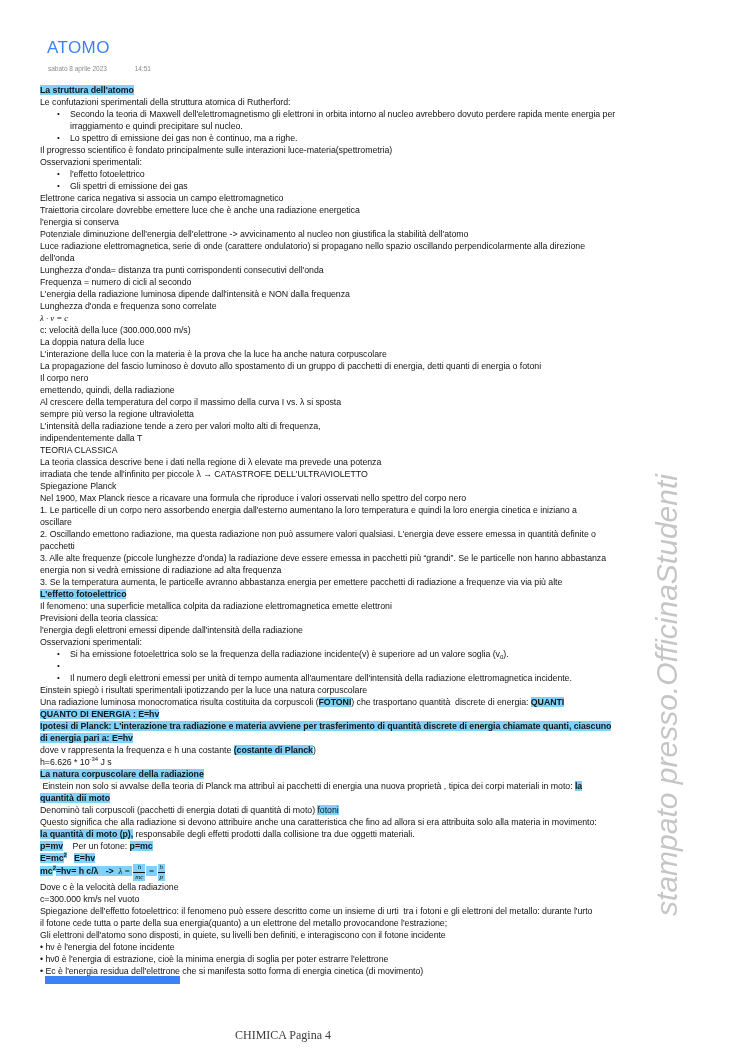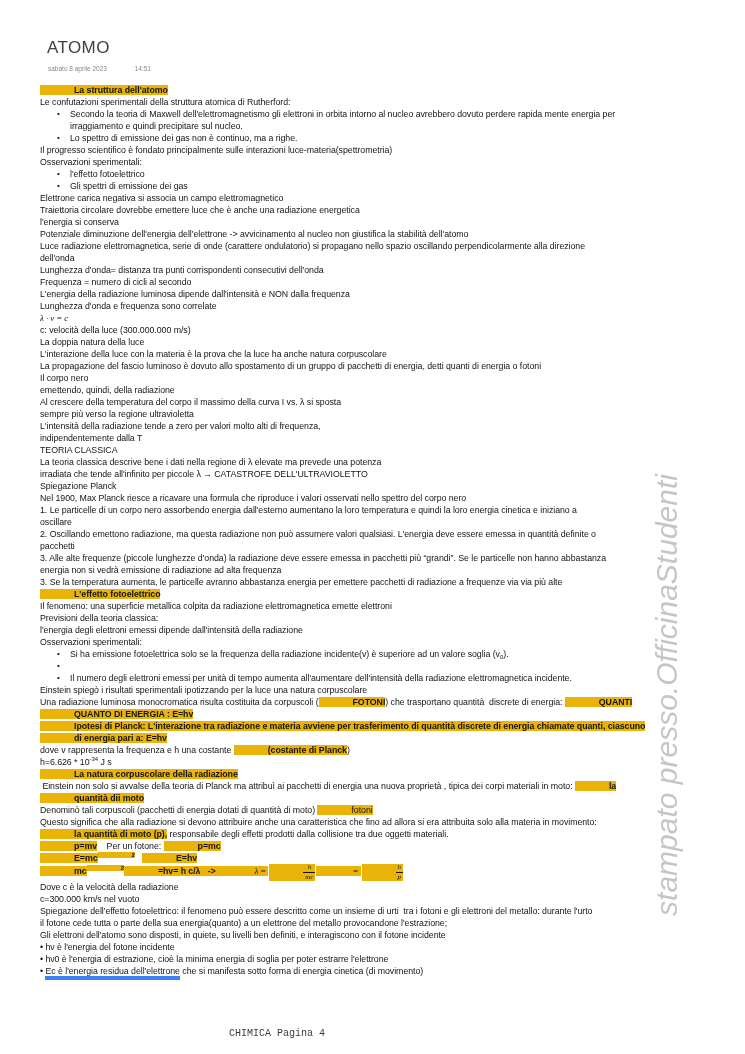--- a/index.html
+++ b/index.html
@@ -2,49 +2,49 @@
 <html><head>
 <meta charset="utf-8">
 <style>
   html,body{margin:0;padding:0;}
   body{
     width:745px;height:1054px;background:#ffffff;position:relative;overflow:hidden;
     font-family:"Liberation Sans",sans-serif;color:#141414;
   }
   .title{
     position:absolute;left:47px;top:38px;font-size:17px;font-weight:400;
-    color:#404040;letter-spacing:.4px;
+    color:#3b82f6;letter-spacing:.4px;
   }
   .meta{position:absolute;left:48px;top:65px;font-size:6.5px;color:#8a8a8a;}
   .meta .time{margin-left:26px;}
   .content{
     position:absolute;left:40px;top:84px;width:690px;
     font-size:8.8px;line-height:12px;letter-spacing:-0.05px;
   }
   .line{white-space:pre;min-height:12px;position:relative;}
   .line.ind{padding-left:30px;}
   .line .bullet{position:absolute;left:17px;top:0;font-size:8px;}
-  .hl{background:#eab308;padding-left:34px;}
+  .hl{background:#7dd3fc;}
   .b{font-weight:bold;}
   .m{font-family:"Liberation Serif",serif;font-style:italic;}
-  .uy{border-bottom:4px solid #3b82f6;}
+  .uy{border-bottom:8px solid #3b82f6;}
   sup{font-size:6px;line-height:0;vertical-align:4px;}
   sub{font-size:6px;line-height:0;vertical-align:-2px;}
   .frac{display:inline-block;text-align:center;vertical-align:-5px;line-height:1;margin:0 1px;}
   .frac .num{display:block;border-bottom:1px solid #141414;padding:0 2px 1px;font-size:7px;}
   .frac .den{display:block;padding:1px 2px 0;font-size:7px;}
   .watermark{
     position:absolute;left:667px;top:695px;white-space:nowrap;
     transform:translate(-50%,-50%) rotate(-90deg);
     font-size:30px;font-style:italic;color:rgba(150,150,150,0.55);
     font-family:"Liberation Sans",sans-serif;
   }
   .footer{
-    position:absolute;left:229px;top:1028px;
-    font-family:Liberation Mono, monospace;font-size:10px;color:#3c3c3c;
+    position:absolute;left:235px;top:1028px;
+    font-family:Liberation Serif, serif;font-size:12px;color:#3c3c3c;
   }
 </style>
 </head>
 <body>
 
 <div class="title">ATOMO</div>
 <div class="meta">
   <span class="date">sabato 8 aprile 2023</span>
   <span class="time">14:51</span>
 </div>

